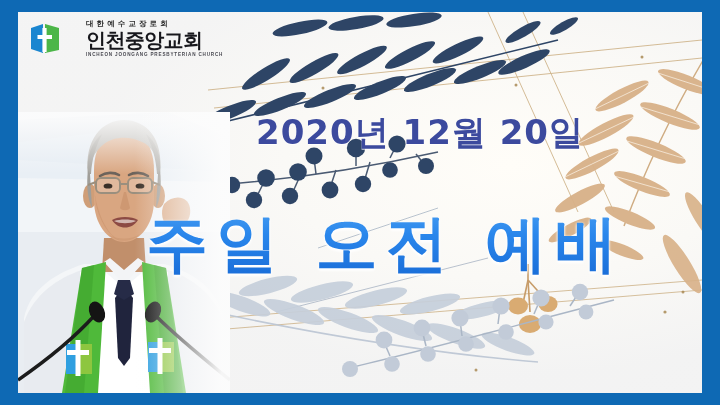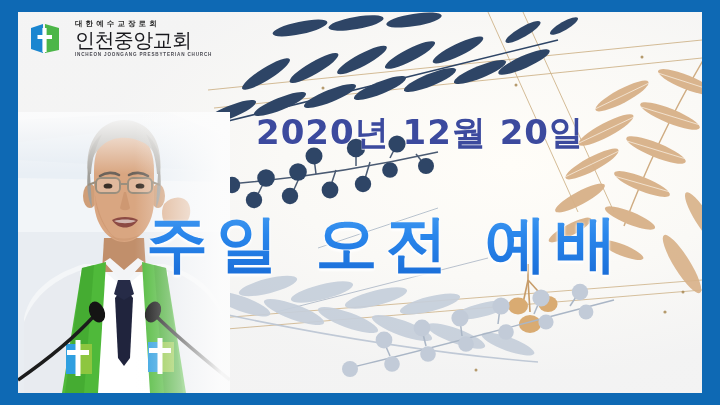--- a/index.html
+++ b/index.html
@@ -32,31 +32,31 @@
       radial-gradient(ellipse 60% 55% at 72% 40%, rgba(255,253,248,1) 0%, rgba(250,249,246,1) 55%, rgba(243,243,243,0.9) 100%),
       linear-gradient(160deg,#ffffff 0%,#fbfaf7 45%,#f2f2f2 100%);
   }
 
   
   #deco{ position:absolute; inset:0; width:100%; height:100%; }
 
   
   #logo{
     position:absolute; left:10px; top:8px;
-    display:flex; align-items:center; gap:13px;
+    display:flex; align-items:center; gap:24px;
     z-index:40;
   }
   #logo-mark{ width:34px; height:34px; flex:0 0 34px; }
   #logo-text{ display:flex; flex-direction:column; line-height:1; }
   #logo-kicker{
     font-size:7.5px; letter-spacing:3.1px; color:#2a2a2a;
     font-weight:700; margin-bottom:2.5px; white-space:nowrap;
   }
   #logo-name{
-    font-size:20px; font-weight:400; color:#17171c;
+    font-size:20px; font-weight:700; color:#17171c;
     letter-spacing:-0.6px; white-space:nowrap;
     font-family:"DejaVu Sans","Liberation Sans",sans-serif;
   }
   #logo-en{
     font-size:4.6px; letter-spacing:0.82px; color:#4a4a52;
     font-weight:700; margin-top:2.5px; white-space:nowrap;
   }
 
   
   #photo{

